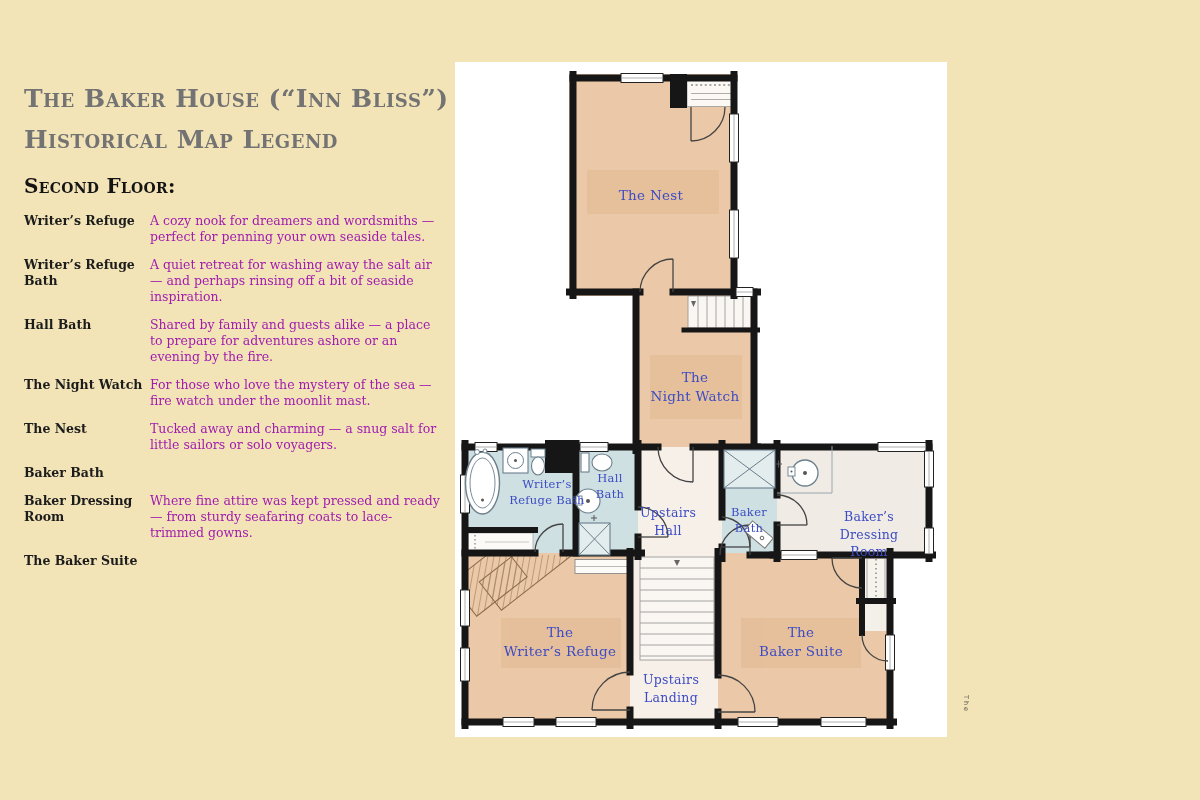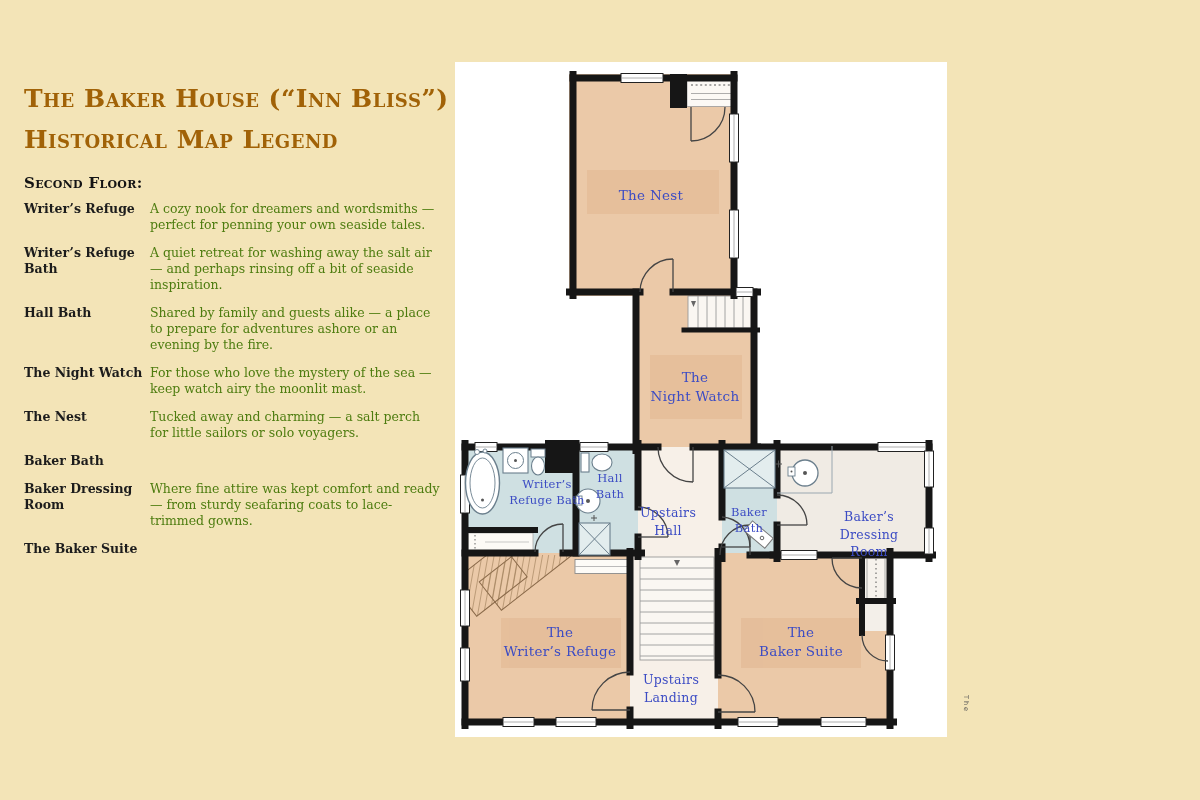--- a/index.html
+++ b/index.html
@@ -3,34 +3,34 @@
 <meta charset="utf-8">
 <style>
   html,body{margin:0;padding:0;}
   body{
     width:1200px;height:800px;position:relative;overflow:hidden;
     background:#f3e4b7;
     font-family:"DejaVu Serif","Liberation Serif",serif;
   }
   .legend{position:absolute;left:24px;top:86px;width:428px;}
   .title-line{
-    font-variant:small-caps;font-weight:bold;color:#a16207;
+    font-variant:small-caps;font-weight:bold;color:#737373;
     font-size:25px;line-height:1;margin:0 0 16px 0;letter-spacing:.5px;
   }
   .title-line.second{margin-bottom:24px;}
   .section-heading{
     font-variant:small-caps;font-weight:bold;color:#141414;
-    font-size:15px;line-height:1;margin:0 0 10px 0;letter-spacing:.3px;
+    font-size:20px;line-height:1;margin:0 0 17px 0;letter-spacing:.3px;
   }
   .legend-row{display:flex;margin-bottom:12px;}
   .legend-term{
     width:126px;flex:0 0 126px;font-weight:bold;font-size:12.5px;
     line-height:16px;color:#1c1c1c;
   }
-  .legend-desc{width:292px;font-size:12.5px;line-height:16px;color:#4d7c0f;}
+  .legend-desc{width:292px;font-size:12.5px;line-height:16px;color:#a21caf;}
   .panel{
     position:absolute;left:455px;top:62px;width:492px;height:675px;
     background:#ffffff;
   }
   .panel svg{position:absolute;left:0;top:0;}
   .room-label{
     position:absolute;transform:translate(-50%,-50%);
     color:#3c4cc4;text-align:center;white-space:pre-line;
     line-height:1.4;letter-spacing:.3px;
   }
@@ -58,32 +58,32 @@
   <div class="legend-row">
     <div class="legend-term">Writer’s Refuge Bath</div>
     <div class="legend-desc">A quiet retreat for washing away the salt air — and perhaps rinsing off a bit of seaside inspiration.</div>
   </div>
   <div class="legend-row">
     <div class="legend-term">Hall Bath</div>
     <div class="legend-desc">Shared by family and guests alike — a place to prepare for adventures ashore or an evening by the fire.</div>
   </div>
   <div class="legend-row">
     <div class="legend-term">The Night Watch</div>
-    <div class="legend-desc">For those who love the mystery of the sea — keep watch airy the moonlit mast.</div>
+    <div class="legend-desc">For those who love the mystery of the sea — fire watch under the moonlit mast.</div>
   </div>
   <div class="legend-row">
     <div class="legend-term">The Nest</div>
-    <div class="legend-desc">Tucked away and charming — a salt perch for little sailors or solo voyagers.</div>
+    <div class="legend-desc">Tucked away and charming — a snug salt for little sailors or solo voyagers.</div>
   </div>
   <div class="legend-row">
     <div class="legend-term">Baker Bath</div>
   </div>
   <div class="legend-row">
     <div class="legend-term">Baker Dressing Room</div>
-    <div class="legend-desc">Where fine attire was kept comfort and ready — from sturdy seafaring coats to lace-trimmed gowns.</div>
+    <div class="legend-desc">Where fine attire was kept pressed and ready — from sturdy seafaring coats to lace-trimmed gowns.</div>
   </div>
   <div class="legend-row">
     <div class="legend-term">The Baker Suite</div>
   </div>
 </div>
 
 <div class="panel">
   <svg width="492" height="675" viewBox="0 0 492 675">
     <defs>
       <pattern id="hatch" width="6" height="6" patternUnits="userSpaceOnUse" patternTransform="rotate(48)">

